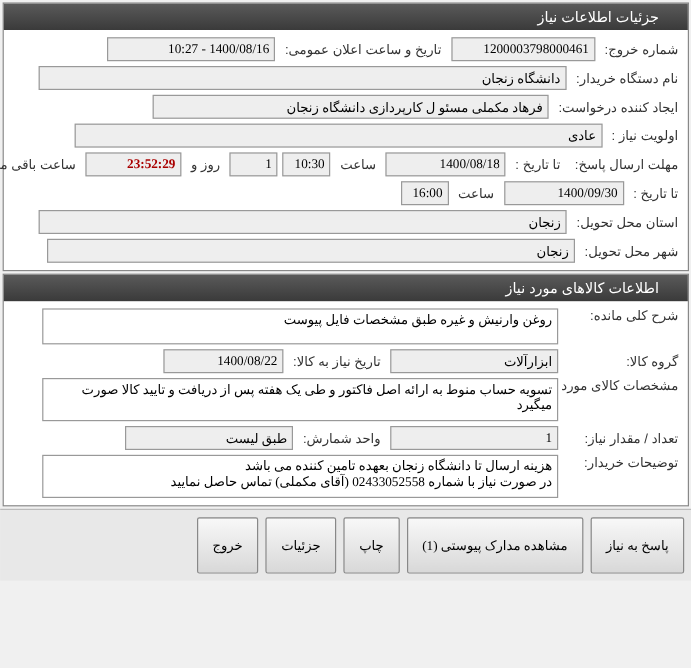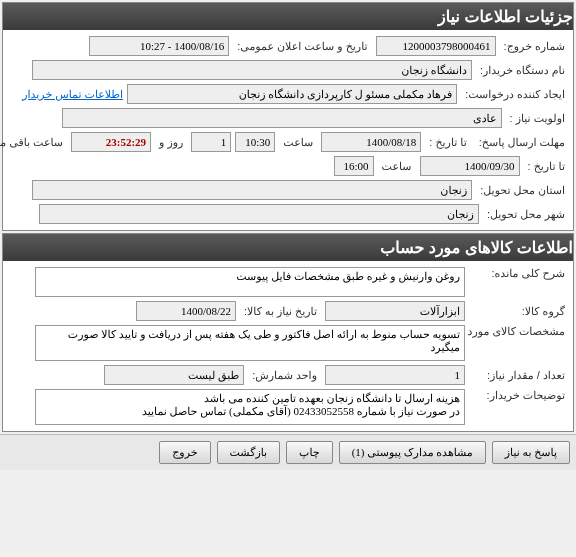--- a/index.html
+++ b/index.html
@@ -1,33 +1,33 @@
 <!DOCTYPE html>
 <html dir="rtl" lang="fa"><head>
 <meta charset="utf-8">
 <style>
 * { box-sizing: border-box; margin: 0; padding: 0; }
 body { font-family: Tahoma, sans-serif; font-size: 11px; background: #f0f0f0; width: 576px; direction: rtl; }
 .panel { border: 1px solid #888; margin: 2px; background: #fff; }
-.panel-header { background: linear-gradient(#5a5a5a, #3a3a3a); color: #fff; padding: 4px 0; font-weight: bold; font-size: 16px; }
+.panel-header { background: linear-gradient(#5a5a5a, #3a3a3a); color: #fff; padding: 4px 24px; font-weight: normal; font-size: 12px; }
 .panel-body { padding: 4px; }
 .row { display: flex; align-items: center; padding: 2px 0; min-height: 24px; gap: 4px; flex-wrap: nowrap; }
 .label { color: #333; font-size: 11px; white-space: nowrap; padding: 0 4px; }
 .inp { border: 1px solid #999; background: #fff; padding: 2px 4px; font-family: Tahoma; font-size: 11px; height: 20px; }
 .inp-ro { background: #eee; }
 .w80 { width: 80px; }
 .w100 { width: 100px; }
 .w120 { width: 120px; }
 .w140 { width: 140px; }
 .w40 { width: 40px; }
 .link { color: #0066cc; text-decoration: underline; cursor: pointer; font-size: 11px; }
 .textarea { border: 1px solid #999; background: #fff; padding: 2px 4px; font-family: Tahoma; font-size: 11px; width: 430px; min-height: 20px; resize: none; overflow: hidden; }
 .textarea-tall { min-height: 36px; }
 .btn-bar { display: flex; gap: 6px; padding: 6px; justify-content: flex-start; background: #e8e8e8; border-top: 1px solid #bbb; }
-.btn { background: linear-gradient(#f8f8f8, #d8d8d8); border: 1px solid #888; padding: 4px 12px; font-family: Tahoma; font-size: 11px; cursor: pointer; border-radius: 2px; }
+.btn { background: linear-gradient(#f8f8f8, #d8d8d8); border: 1px solid #888; padding: 16px 12px; font-family: Tahoma; font-size: 11px; cursor: pointer; border-radius: 2px; }
 .timer { color: #a00; font-weight: bold; }
 </style>
 </head>
 <body>
 
 <div class="panel">
   <div class="panel-header">جزئیات اطلاعات نیاز</div>
   <div class="panel-body">
 
     <div class="row">
@@ -38,21 +38,20 @@
     </div>
 
     <div class="row">
       <span class="label">نام دستگاه خریدار:</span>
       <input class="inp inp-ro" style="width: 440px;" readonly="" value="دانشگاه زنجان">
     </div>
 
     <div class="row">
       <span class="label">ایجاد کننده درخواست:</span>
       <input class="inp inp-ro" style="width: 330px;" readonly="" value="فرهاد مکملی مسئو ل کارپردازی دانشگاه زنجان">
-      <span class="link">اطلاعات تماس خریدار</span>
     </div>
 
     <div class="row">
       <span class="label">اولویت نیاز :</span>
       <input class="inp inp-ro" style="width: 440px;" readonly="" value="عادی">
     </div>
 
     <div class="row">
       <span class="label">مهلت ارسال پاسخ:</span>
       <span class="label">تا تاریخ :</span>
@@ -79,21 +78,21 @@
 
     <div class="row">
       <span class="label">شهر محل تحویل:</span>
       <input class="inp inp-ro" style="width: 440px;" readonly="" value="زنجان">
     </div>
 
   </div>
 </div>
 
 <div class="panel">
-  <div class="panel-header">اطلاعات کالاهای مورد حساب</div>
+  <div class="panel-header">اطلاعات کالاهای مورد نیاز</div>
   <div class="panel-body">
 
     <div class="row" style="align-items:flex-start">
       <span class="label" style="width:100px">شرح کلی مانده:</span>
       <textarea class="textarea" readonly="" style="">روغن وارنیش و غیره طبق مشخصات فایل پیوست</textarea>
     </div>
 
     <div class="row">
       <span class="label" style="width:100px">گروه کالا:</span>
       <input class="inp inp-ro w140" readonly="" value="ابزارآلات" style="">
@@ -119,15 +118,15 @@
 در صورت نیاز با شماره 02433052558 (آقای مکملی) تماس حاصل نمایید</textarea>
     </div>
 
   </div>
 </div>
 
 <div class="btn-bar">
   <button class="btn">پاسخ به نیاز</button>
   <button class="btn">مشاهده مدارک پیوستی (1)</button>
   <button class="btn">چاپ</button>
-  <button class="btn">بازگشت</button>
+  <button class="btn">جزئیات</button>
   <button class="btn">خروج</button>
 </div>
 
 </body></html>

